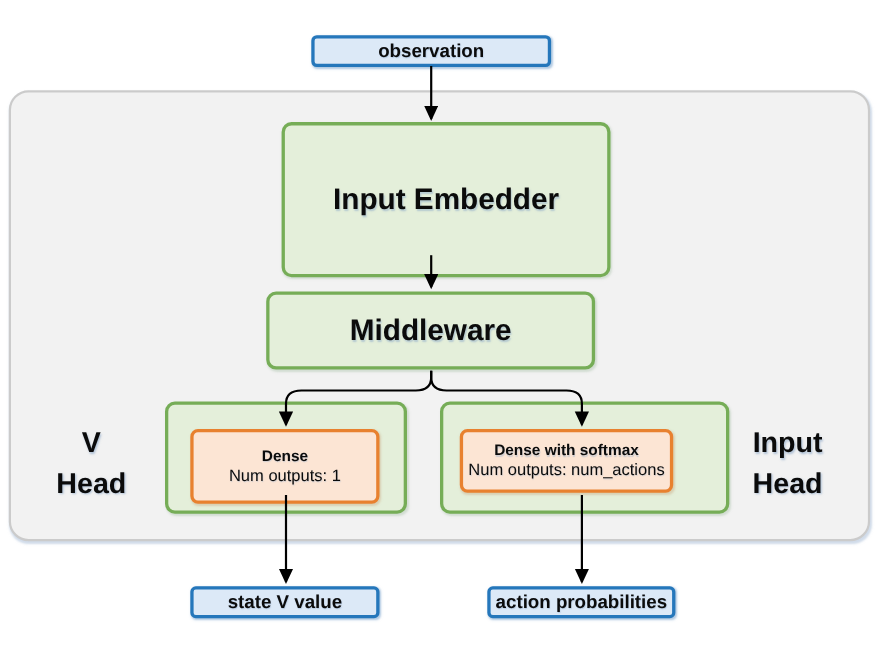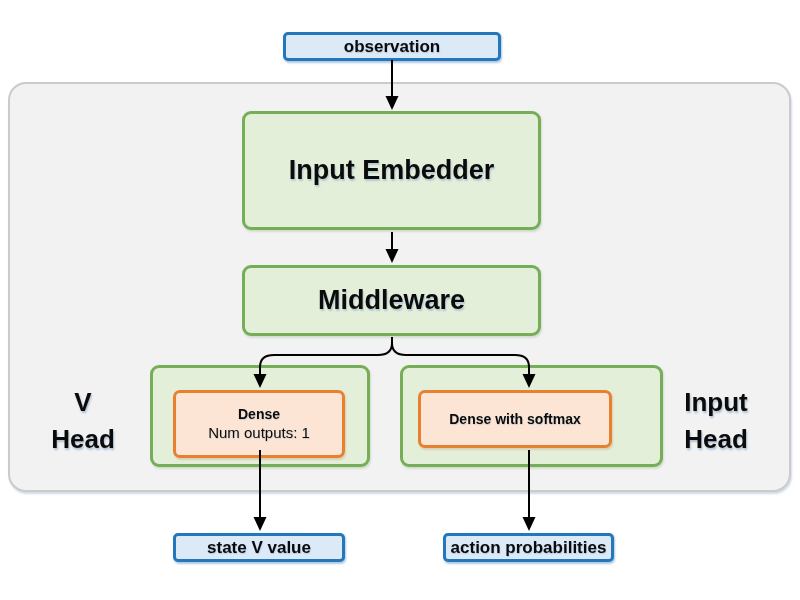--- a/index.html
+++ b/index.html
@@ -65,21 +65,21 @@
 <body>
 
 <div class="canvas">
 
   <div class="outer-frame"></div>
 
   <div class="box blue-box" style="left:283px;top:32px;width:218px;height:29px;">
     <span>observation</span>
   </div>
 
-  <div class="box green-box block-label" style="left:242px;top:111px;width:299px;height:119px;">
+  <div class="box green-box block-label" style="left:256px;top:111px;width:299px;height:141px;">
     <span>Input Embedder</span>
   </div>
 
   <div class="box green-box block-label" style="left:242px;top:265px;width:299px;height:71px;">
     <span>Middleware</span>
   </div>
 
   <div class="head-label" style="left:25px;top:384px;">
     <div>V</div>
     <div>Head</div>
@@ -90,20 +90,21 @@
     <div class="layer-detail">Num outputs: 1</div>
   </div>
 
   <div class="head-label" style="left:658px;top:384px;">
     <div>Input</div>
     <div>Head</div>
   </div>
   <div class="box green-box" style="left:400px;top:365px;width:263px;height:102px;"></div>
   <div class="box orange-box" style="left:418px;top:390px;width:194px;height:58px;">
     <div class="layer-name">Dense with softmax</div>
+    <div class="layer-detail">Num outputs: num_actions</div>
   </div>
 
   <div class="box blue-box" style="left:173px;top:533px;width:172px;height:29px;">
     <span>state V value</span>
   </div>
   <div class="box blue-box" style="left:443px;top:533px;width:171px;height:29px;">
     <span>action probabilities</span>
   </div>
 
   <svg class="arrow-layer" viewBox="0 0 800 600">

